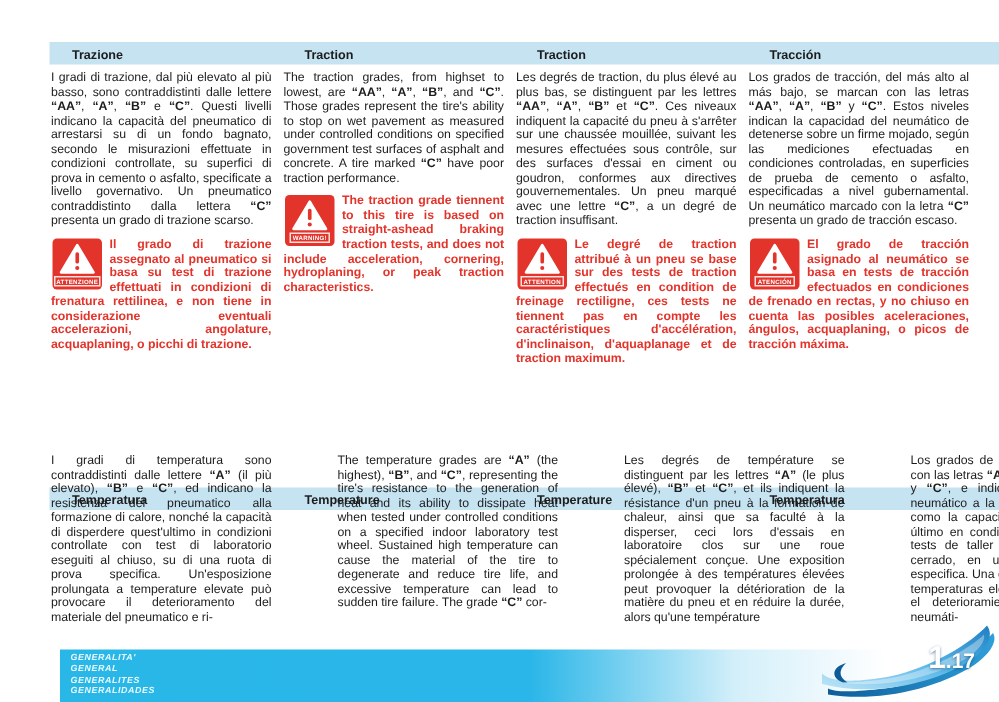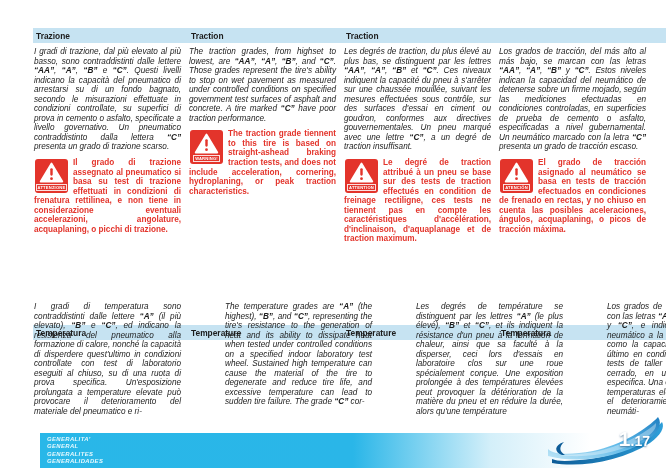--- a/index.html
+++ b/index.html
@@ -7,26 +7,26 @@
     position:relative;width:666px;height:468px;background:#ffffff;overflow:hidden;
     font-family:"Liberation Sans", sans-serif;color:#1c1c1c;
   }
   
   .band{
     position:absolute;left:33px;right:0;height:15px;background:#c6e3f2;
     display:grid;grid-template-columns:repeat(4,147px);column-gap:8px;align-items:center;padding-left:1px;
   }
   .band1{top:28px;}
   .band2{top:283px;margin-top:42px;}
-  .hdr{font-weight:bold;font-size:8.4px;padding-left:2px;white-space:nowrap;}
+  .hdr{font-weight:bold;font-size:8.4px;padding-left:14px;white-space:nowrap;}
   
   .row{position:absolute;left:34px;display:grid;grid-template-columns:repeat(4,147px);column-gap:8px;}
   .row1{top:47px;}
   .row2{top:302px;gap:44px;}
-  p.body{margin:0;font-size:8.2px;line-height:9.55px;text-align:justify;font-style:italic;}
+  p.body{margin:0;font-size:8.2px;line-height:9.55px;text-align:justify;}
   
   .warn{
     margin-top:6px;color:#e3342b;font-weight:bold;font-size:8.2px;line-height:9.55px;text-align:justify;
   }
   .warn::after{content:"";display:block;clear:both;}
   .warn-icon{
     float:left;width:33px;height:34px;background:#e3342b;border-radius:3px;
     margin:1px 5px 1px 1px;display:flex;flex-direction:column;align-items:center;
     padding-top:2.5px;box-sizing:border-box;
   }
@@ -54,20 +54,21 @@
 </style>
 </head>
 <body>
 
 <div class="page">
 
   <div class="band band1">
     <div class="hdr">Trazione</div>
     <div class="hdr">Traction</div>
     <div class="hdr">Traction</div>
+    <div class="hdr">Tracción</div>
   </div>
 
   <div class="row row1">
 
     <div class="col">
       <p class="body">I gradi di trazione, dal più elevato al più basso, sono contraddistinti dalle lettere <b>“AA”</b>, <b>“A”</b>, <b>“B”</b> e <b>“C”</b>. Questi livelli indicano la capacità del pneumatico di arrestarsi su di un fondo bagnato, secondo le misurazioni effettuate in condizioni controllate, su superfici di prova in cemento o asfalto, specificate a livello governativo. Un pneumatico contraddistinto dalla lettera <b>“C”</b> presenta un grado di trazione scarso.</p>
       <div class="warn">
         <span class="warn-icon">
           <svg viewBox="0 0 30 26" aria-hidden="true">
             <path d="M15 1.8 L28.4 24.2 H1.6 Z" fill="#ffffff" stroke="#ffffff" stroke-width="2.2" stroke-linejoin="round"></path>

